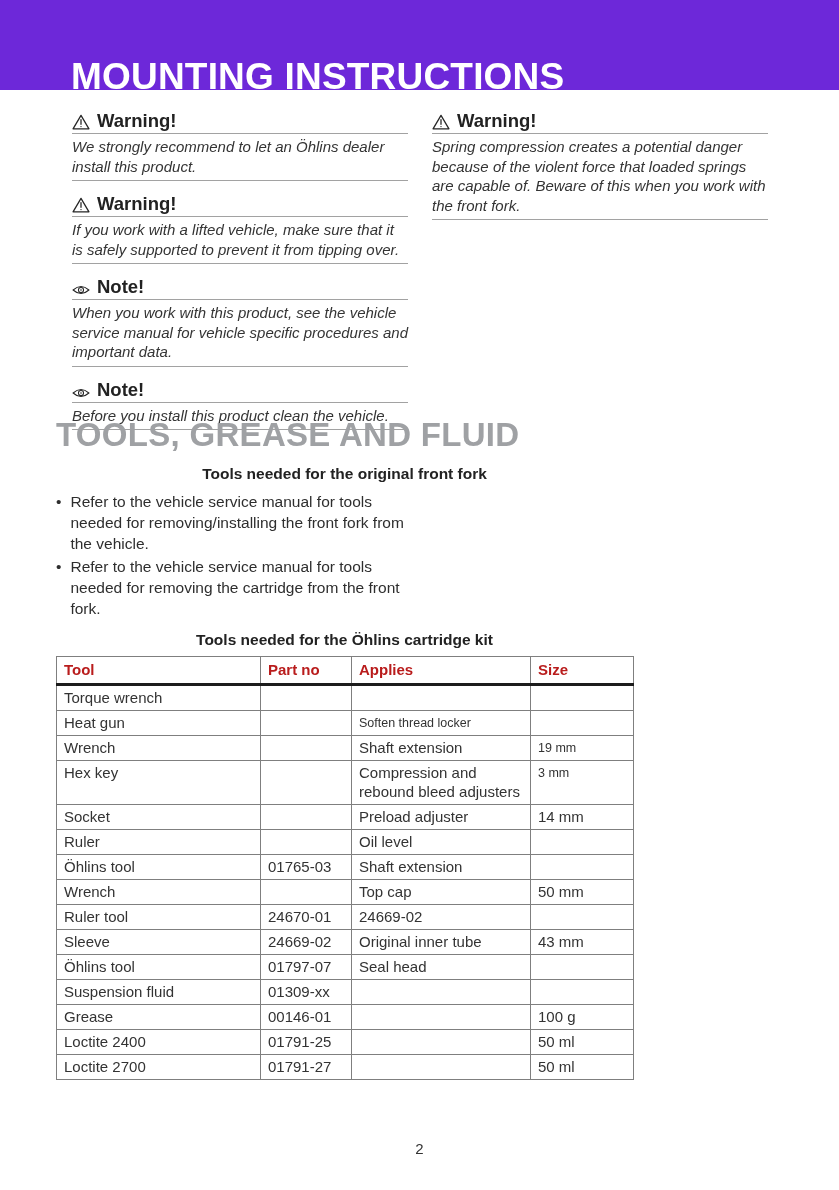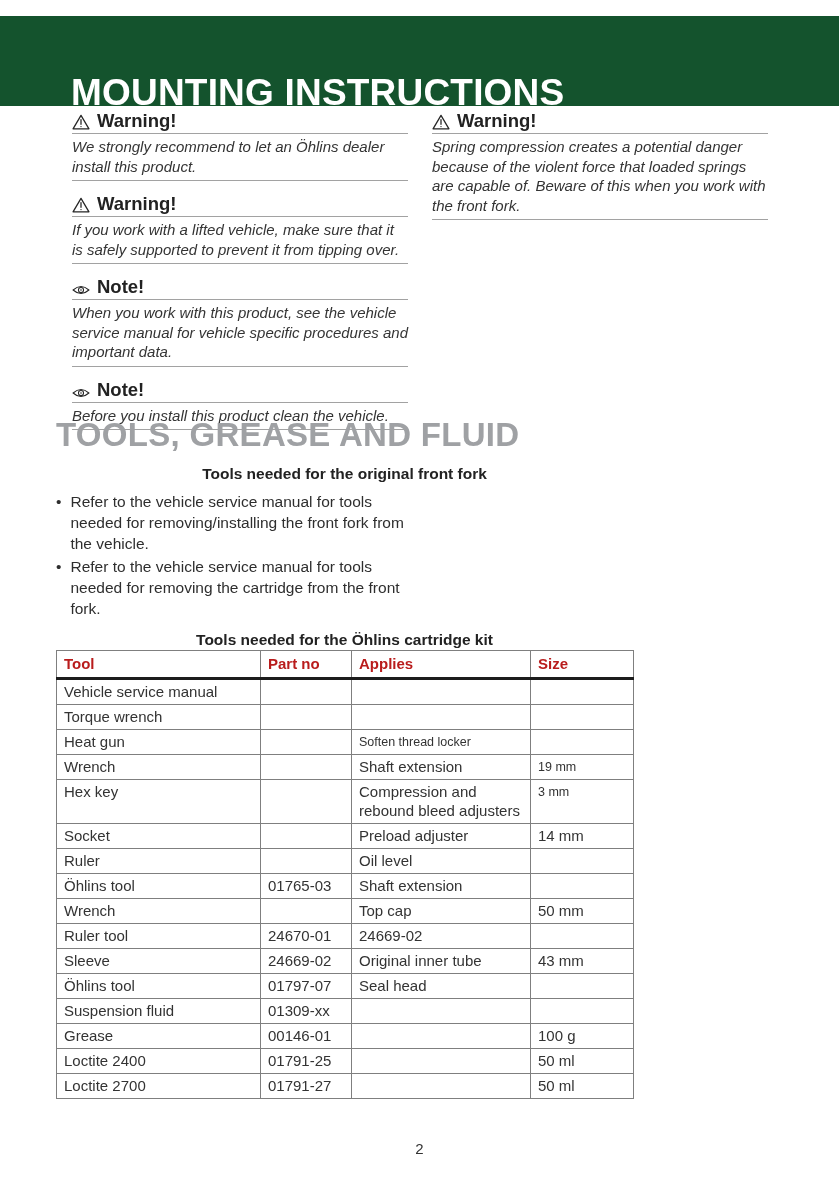--- a/index.html
+++ b/index.html
@@ -10,23 +10,22 @@
     font-family: "Liberation Sans", sans-serif;
     color: #2e2e2e;
     position: relative;
     overflow: hidden;
   }
 
   
   .topbar {
     position: absolute; top: 0; left: 0;
     width: 839px; height: 90px;
-    background: #14532d;
+    background: #6d28d9;
     overflow: hidden;
-    margin-top: 16px;
   }
   .topbar h1 {
     position: absolute; left: 71px; bottom: -5px;
     margin: 0;
     font-size: 37px; font-weight: bold;
     letter-spacing: 0.2px;
     color: #ffffff;
     line-height: 1;
     white-space: nowrap;
   }
@@ -68,21 +67,21 @@
     letter-spacing: 0.3px;
     color: #9fa1a4;
     white-space: nowrap;
   }
   .sub-heading {
     margin: 0 0 8px;
     font-size: 15.5px; font-weight: bold; line-height: 18px;
     color: #222;
     text-align: center;
   }
-  .sub-heading.second { margin-top: 12px; margin-bottom: 1px; }
+  .sub-heading.second { margin-top: 12px; margin-bottom: 7px; }
   ul.bullets { margin: 0 0 6px; padding: 0; list-style: none; }
   ul.bullets li {
     display: flex; gap: 9px;
     font-size: 15.5px; line-height: 21px;
     margin-bottom: 2px;
     width: 352px;
   }
   ul.bullets li::before { content: "\2022"; flex: 0 0 auto; }
   ul.bullets li span { display: block; }
 
@@ -230,26 +229,20 @@
     <thead>
       <tr>
         <th>Tool</th>
         <th>Part no</th>
         <th>Applies</th>
         <th>Size</th>
       </tr>
     </thead>
     <tbody>
         <tr>
-          <td>Vehicle service manual</td>
-          <td></td>
-          <td></td>
-          <td></td>
-        </tr>
-        <tr>
           <td>Torque wrench</td>
           <td></td>
           <td></td>
           <td></td>
         </tr>
         <tr>
           <td>Heat gun</td>
           <td></td>
           <td class="small">Soften thread locker</td>
           <td></td>

